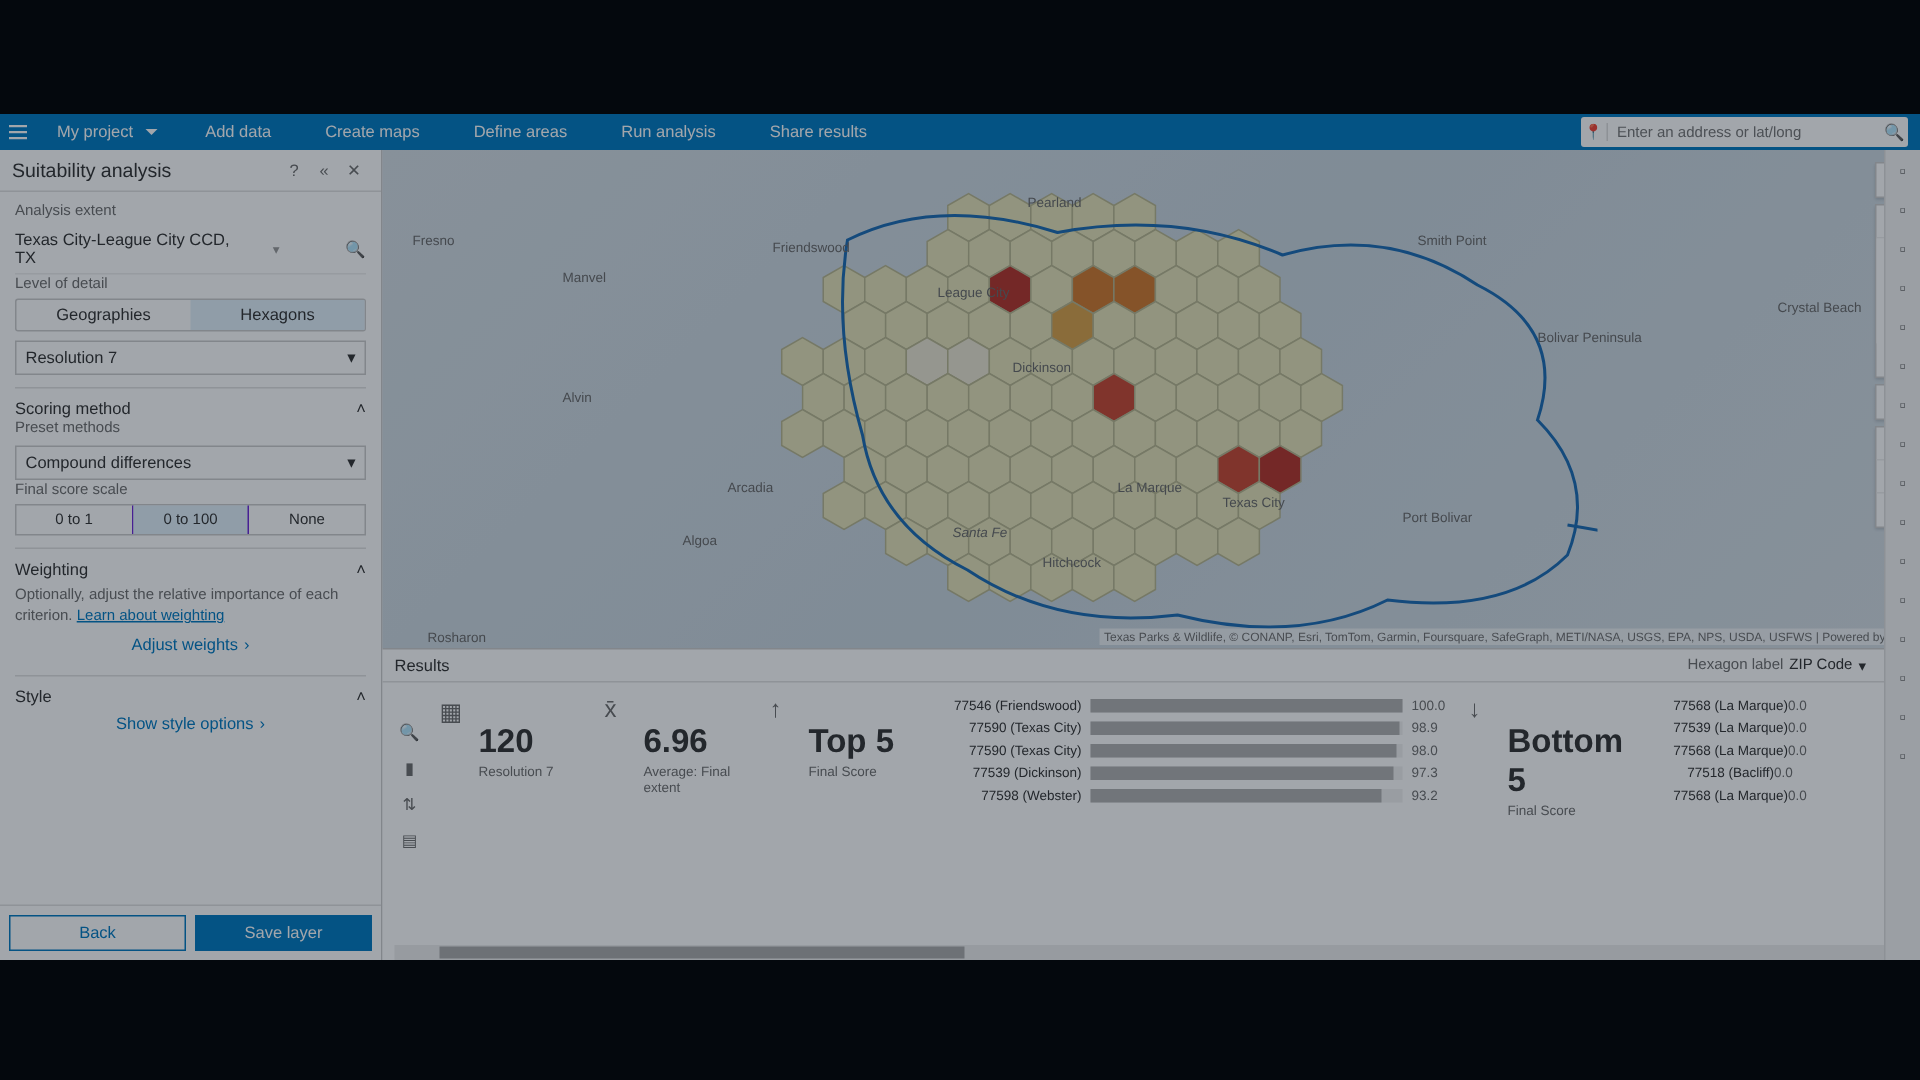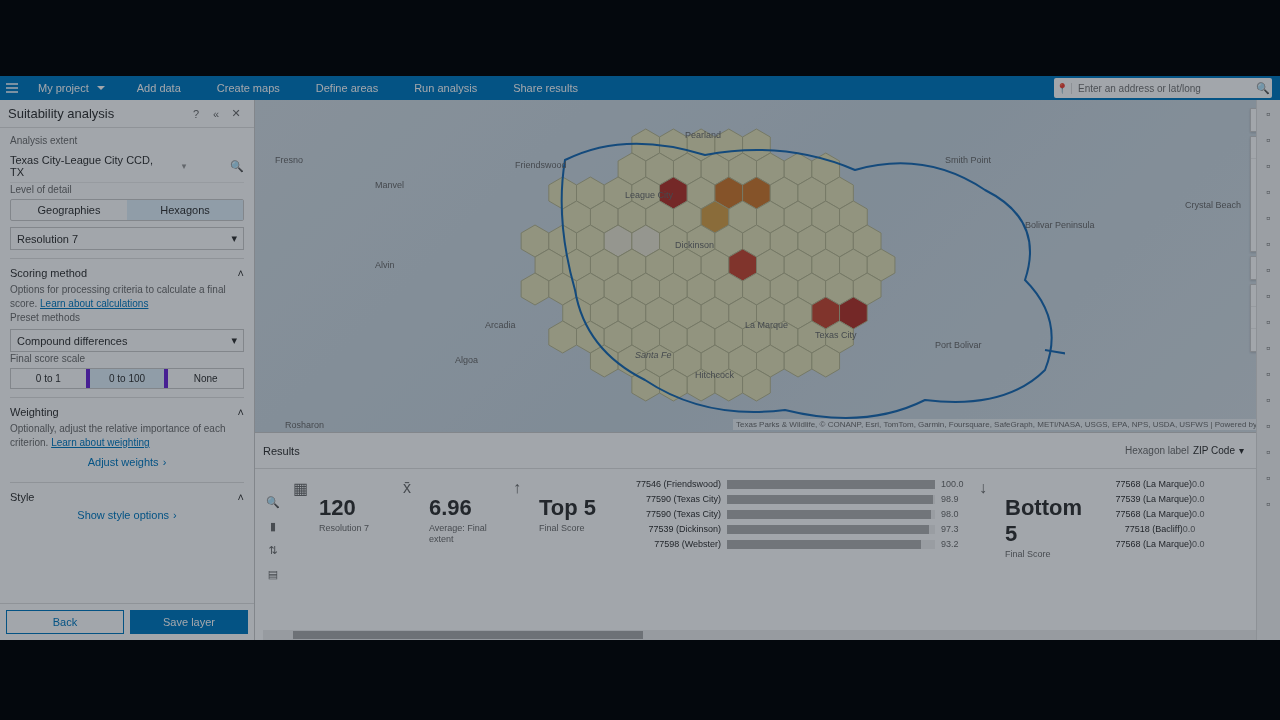--- a/index.html
+++ b/index.html
@@ -27,21 +27,21 @@
 .extentrow .chev{color:#999;font-size:9px}
 .geo-toggle{display:flex;border:1px solid #ccc;border-radius:2px;margin-top:4px}
 .geo-toggle div{flex:1;text-align:center;padding:4px 0;font-size:11px;cursor:pointer}
 .geo-toggle .sel{background:#e2f1fb}
 .dropdown{border:1px solid #ccc;padding:4px 6px;margin-top:6px;display:flex;align-items:center;justify-content:space-between;cursor:pointer;background:#fff;font-size:11px}
 .collapsible{border-top:1px solid #e0e0e0;margin-top:8px;padding-top:8px}
 .collapsible .hdr{display:flex;justify-content:space-between;align-items:center;font-size:11px;color:#323232;cursor:pointer}
 .desc{font-size:10px;color:#6e6e6e;margin-top:4px;line-height:1.4}
 .link{color:#0079c1;text-decoration:underline;cursor:pointer}
 .scale-row{display:flex;gap:0;margin-top:4px;border:1px solid #ccc}
-.scale-row div{flex:1;text-align:center;padding:4px 0;font-size:10px;border-right:4px solid #6d28d9;cursor:pointer}
+.scale-row div{flex:1;text-align:center;padding:4px 0;font-size:10px;border-right:1px solid #6d28d9;cursor:pointer}
 .scale-row div:last-child{border-right:none}
 .scale-row .sel{background:#e2f1fb}
 .linkbtn{color:#0079c1;font-size:11px;padding:6px 0;cursor:pointer;display:flex;align-items:center;gap:4px;justify-content:center}
 .footer{border-top:1px solid #e0e0e0;padding:6px;display:flex;gap:6px}
 .btn{flex:1;padding:5px 0;text-align:center;font-size:11px;cursor:pointer;border:1px solid #0079c1}
 .btn.sec{background:#fff;color:#0079c1}
 .btn.pri{background:#0079c1;color:#fff}
 .main{flex:1;display:flex;flex-direction:column;position:relative}
 .map{flex:1;background:linear-gradient(135deg,#d4dde4 0%,#c8d5de 50%,#d4dde4 100%);position:relative;overflow:hidden}
 .maplabel{position:absolute;font-size:9px;color:#6a6a6a}
@@ -50,21 +50,21 @@
 .mapctrl{position:absolute;right:6px;top:8px;display:flex;flex-direction:column;gap:4px}
 .mapctrl .grp{background:#fff;border:1px solid #ccc;box-shadow:0 1px 2px rgba(0,0,0,.15)}
 .mapctrl .b{width:22px;height:22px;display:flex;align-items:center;justify-content:center;color:#6e6e6e;font-size:12px;cursor:pointer;border-bottom:1px solid #eee}
 .mapctrl .b:last-child{border-bottom:none}
 .zoomrail{height:70px;width:22px;position:relative;background:#fff}
 .zoomrail::before{content:"";position:absolute;left:50%;top:4px;bottom:4px;width:2px;background:#ccc;transform:translateX(-50%)}
 .handle{position:absolute;left:50%;transform:translate(-50%,-50%);width:10px;height:10px;border:2px solid #0079c1;border-radius:50%;background:#fff;top:60%}
 .rail{position:absolute;right:0;top:24px;bottom:0;width:24px;background:#f4f4f4;border-left:1px solid #ddd;display:flex;flex-direction:column;align-items:center;padding-top:6px;gap:10px}
 .rail .ri{width:16px;height:16px;color:#6e6e6e;cursor:pointer;display:flex;align-items:center;justify-content:center;font-size:12px}
 .results{height:208px;background:#fff;border-top:1px solid #ccc;display:flex;flex-direction:column}
-.reshead{height:36px;border-bottom:1px solid #e0e0e0;display:flex;align-items:center;padding:0 8px;font-size:11px;color:#323232}
+.reshead{height:22px;border-bottom:1px solid #e0e0e0;display:flex;align-items:center;padding:0 8px;font-size:11px;color:#323232}
 .reshead .sp{flex:1}
 .reshead .lbl{color:#6e6e6e;font-size:10px;margin-right:4px}
 .reshead .dd{font-size:10px;display:flex;align-items:center;gap:4px;cursor:pointer;margin-right:8px}
 .resbody{flex:1;display:flex;padding:8px 8px 4px;gap:8px;position:relative}
 .viewcol{width:20px;display:flex;flex-direction:column;gap:10px;align-items:center;padding-top:18px}
 .viewcol .vi{width:14px;height:14px;color:#6e6e6e;cursor:pointer;font-size:11px;display:flex;align-items:center;justify-content:center}
 .card{padding:4px 8px 4px 28px;position:relative}
 .card .ic{position:absolute;left:2px;top:2px;width:18px;height:18px;color:#6e6e6e}
 .card .big{font-size:22px;font-weight:600;color:#323232;margin-top:14px}
 .card .sub{font-size:9px;color:#6e6e6e;margin-top:2px;line-height:1.2}
@@ -133,24 +133,20 @@
         </div>
         <div class="dropdown">
           <span>Resolution 7</span>
             <span>▾</span>
         </div>
 
         <div class="collapsible">
           <div class="hdr">
             <span>Scoring method</span>
               <span>˄</span>
-          </div>
-          <div class="desc">
-            <span>Options for processing criteria to calculate a final score.</span>
-            <span class="link">Learn about calculations</span>
           </div>
           <div class="section-label">Preset methods</div>
           <div class="dropdown">
             <span>Compound differences</span>
               <span>▾</span>
           </div>
           <div class="section-label">Final score scale</div>
           <div class="scale-row" id="scales">
               <div>0 to 1</div>
               <div class="sel">0 to 100</div>

